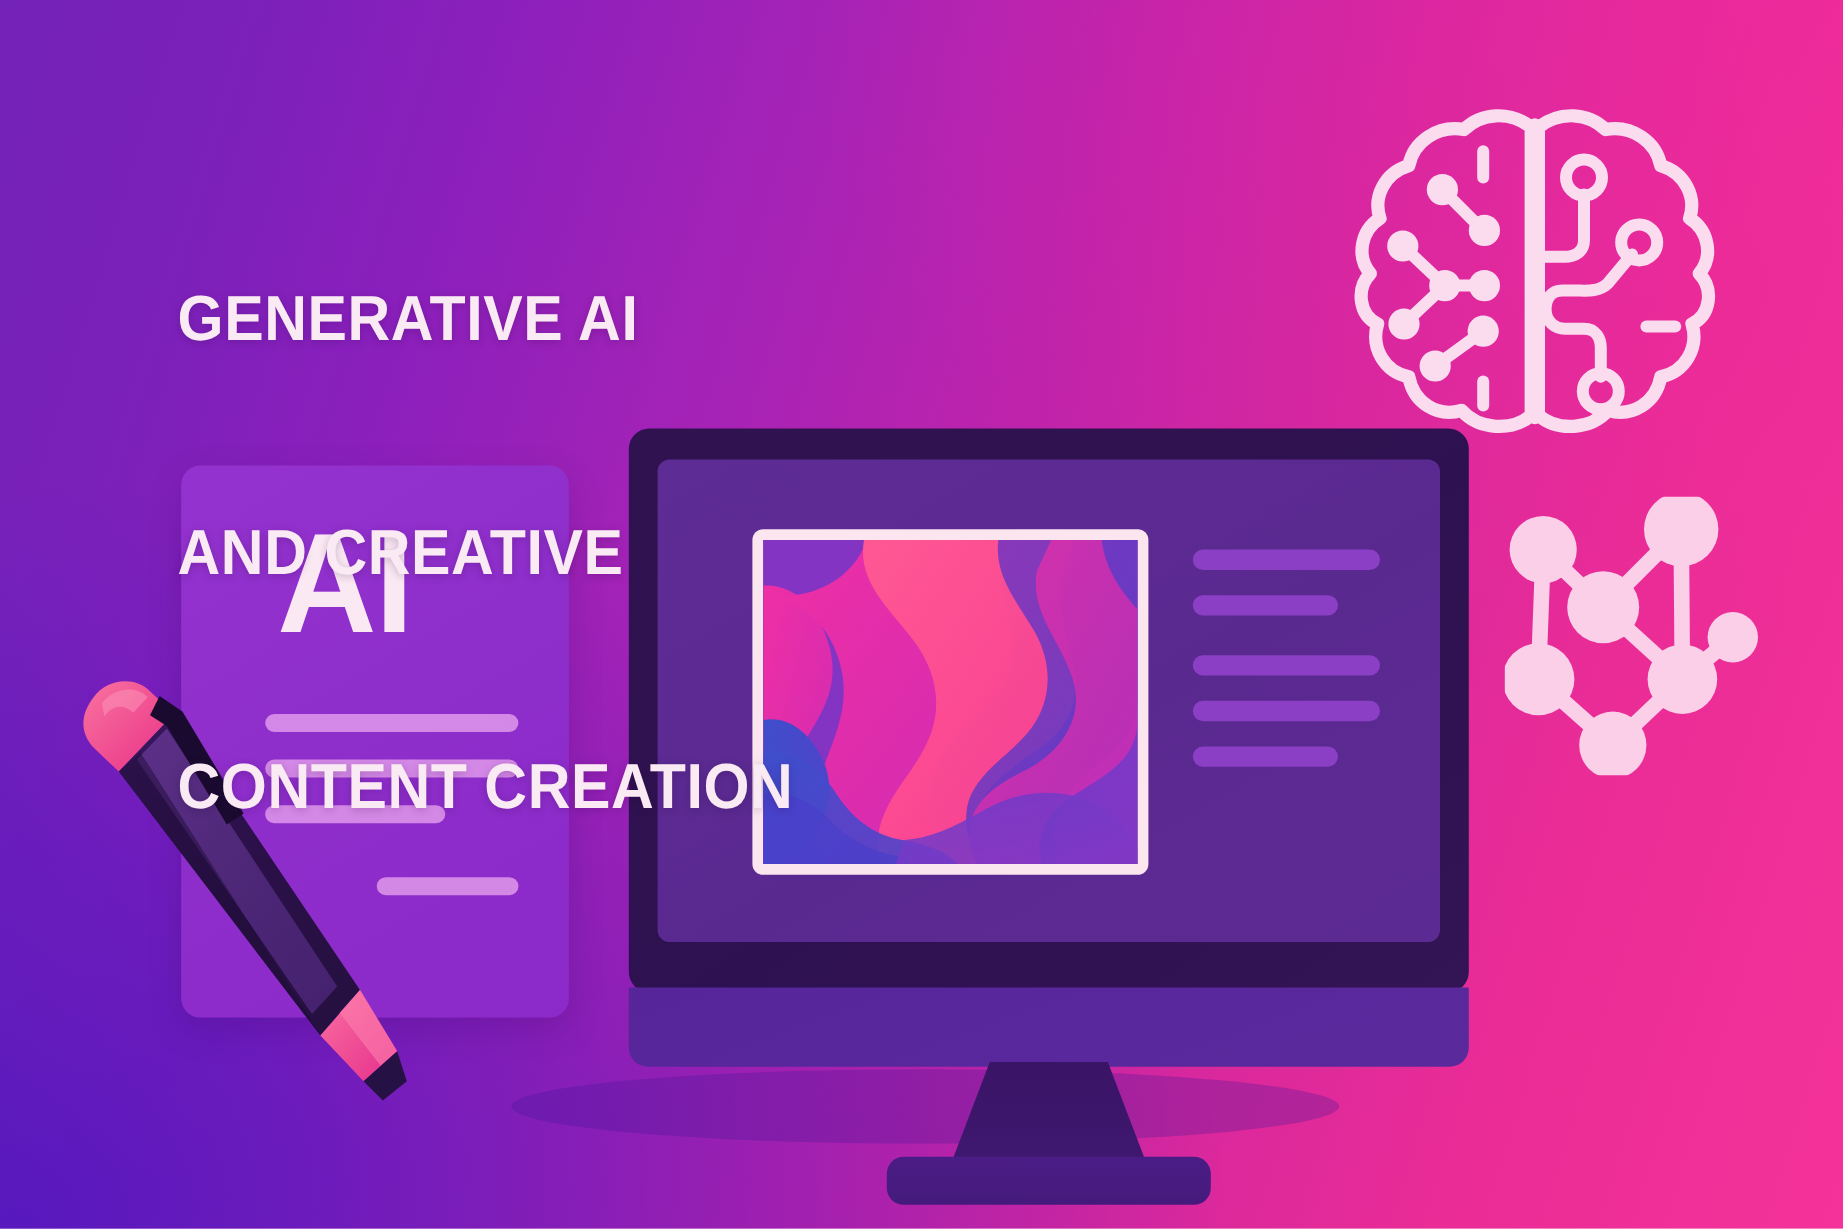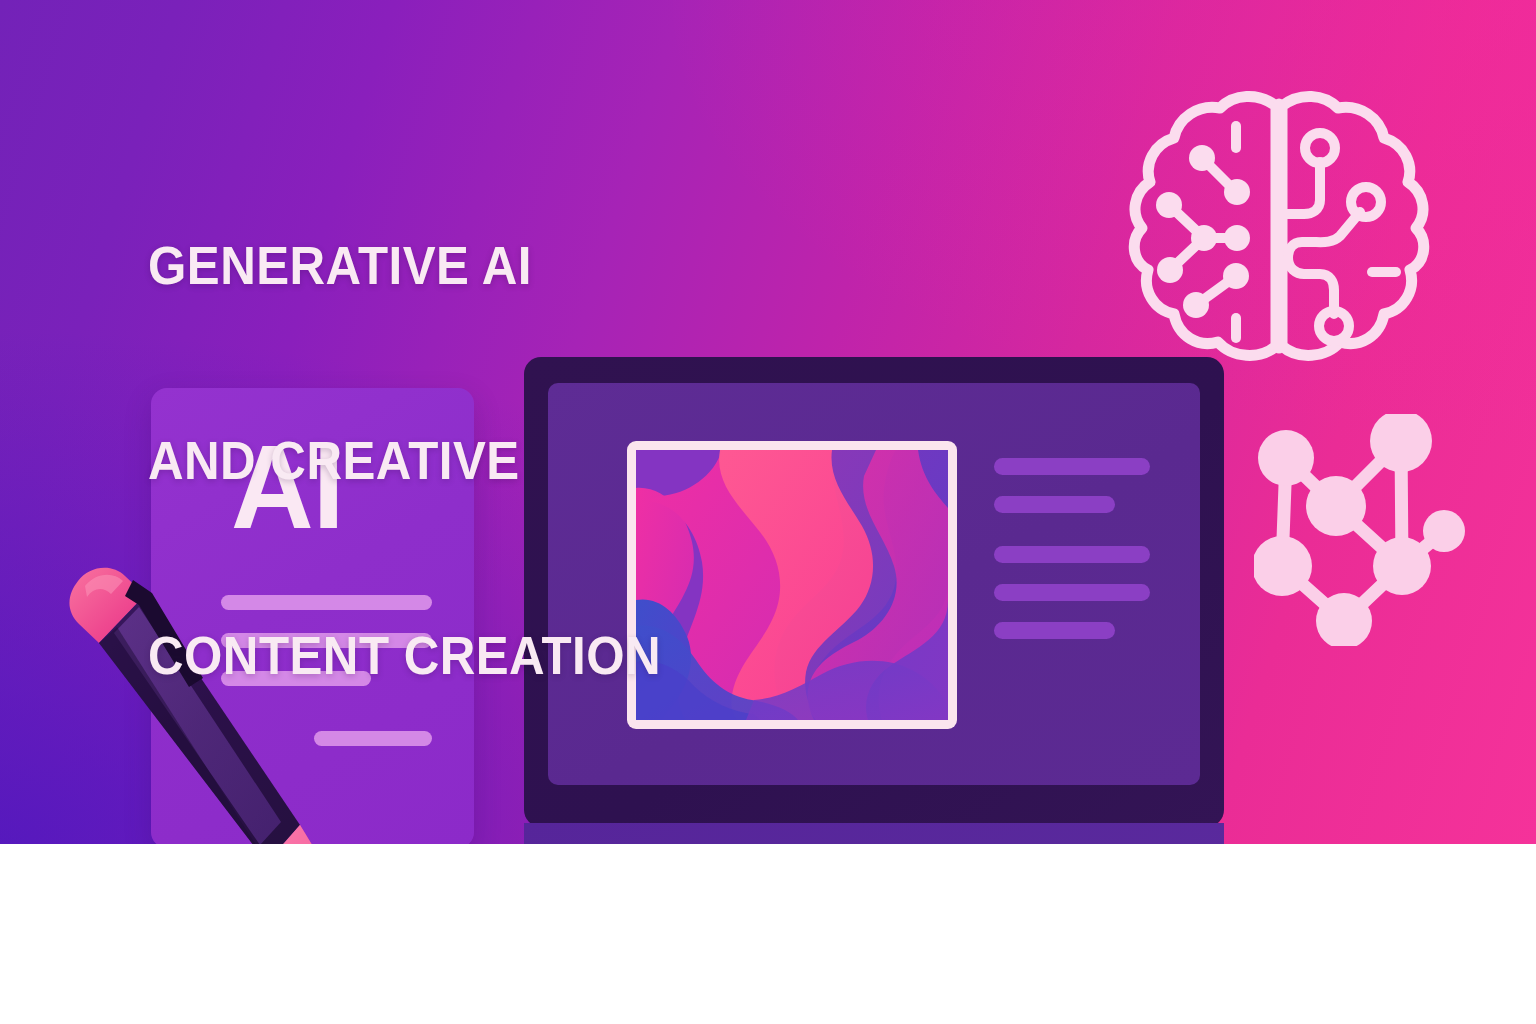--- a/index.html
+++ b/index.html
@@ -3,21 +3,21 @@
 <meta charset="utf-8">
 <style>
   * { margin:0; padding:0; box-sizing:border-box; }
   html, body {
     width:1536px; height:1024px;
     overflow:hidden;
     font-family:"Liberation Sans", sans-serif;
   }
   #stage {
     position:relative;
-    width:1536px; height:844px;
+    width:1536px; height:1024px;
     background:
       linear-gradient(107deg,
         #7322b8 0%,
         #7a21ba 10%,
         #8a1fbc 22%,
         #a623b6 38%,
         #bf23ab 52%,
         #d5279f 66%,
         #ea2c96 82%,
         #f5329a 100%);

